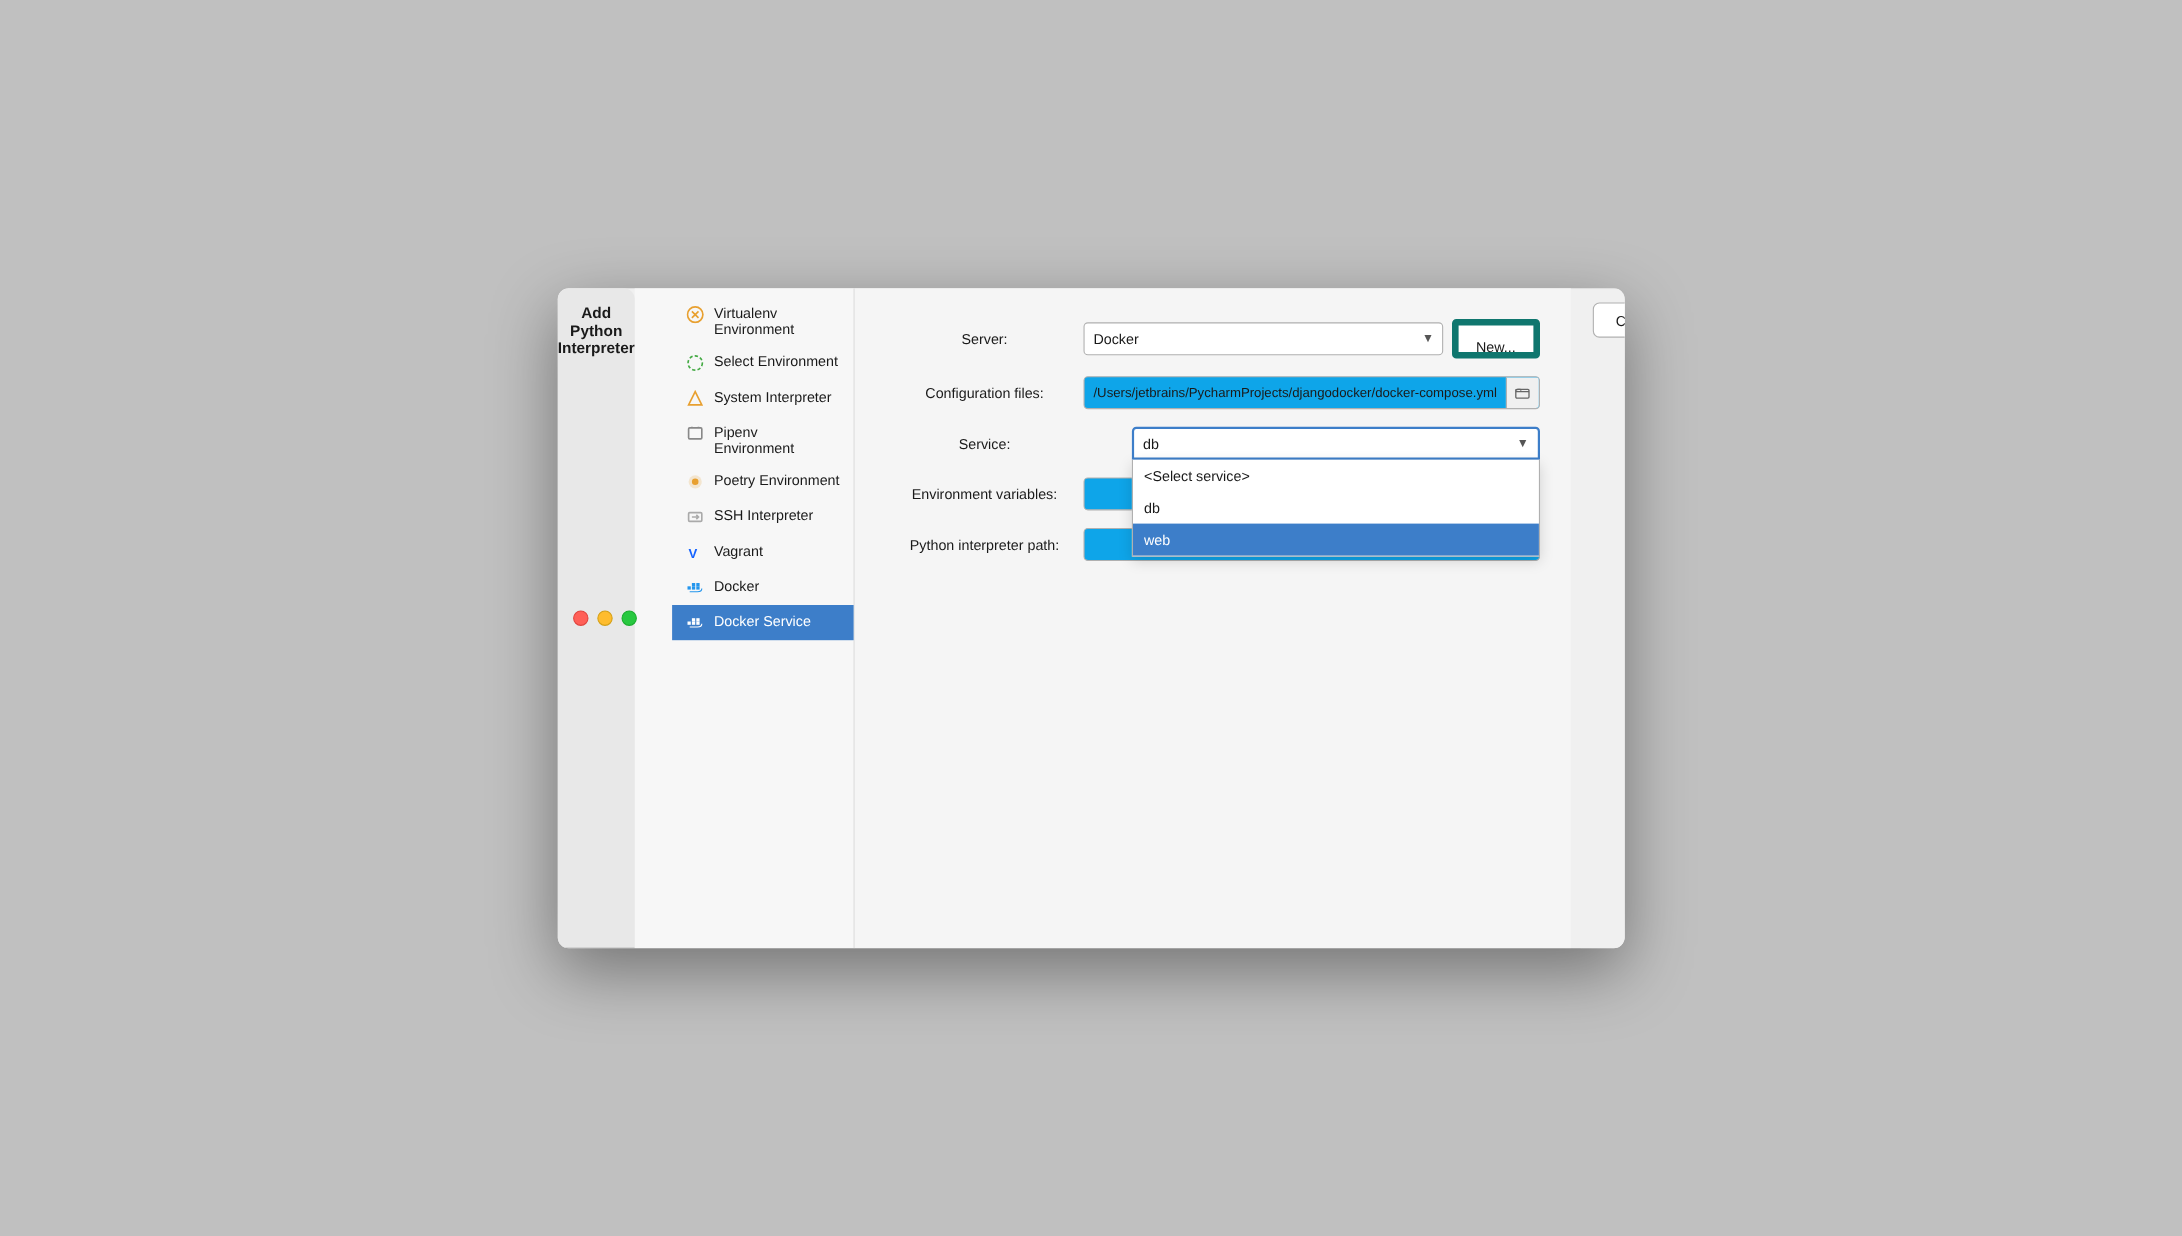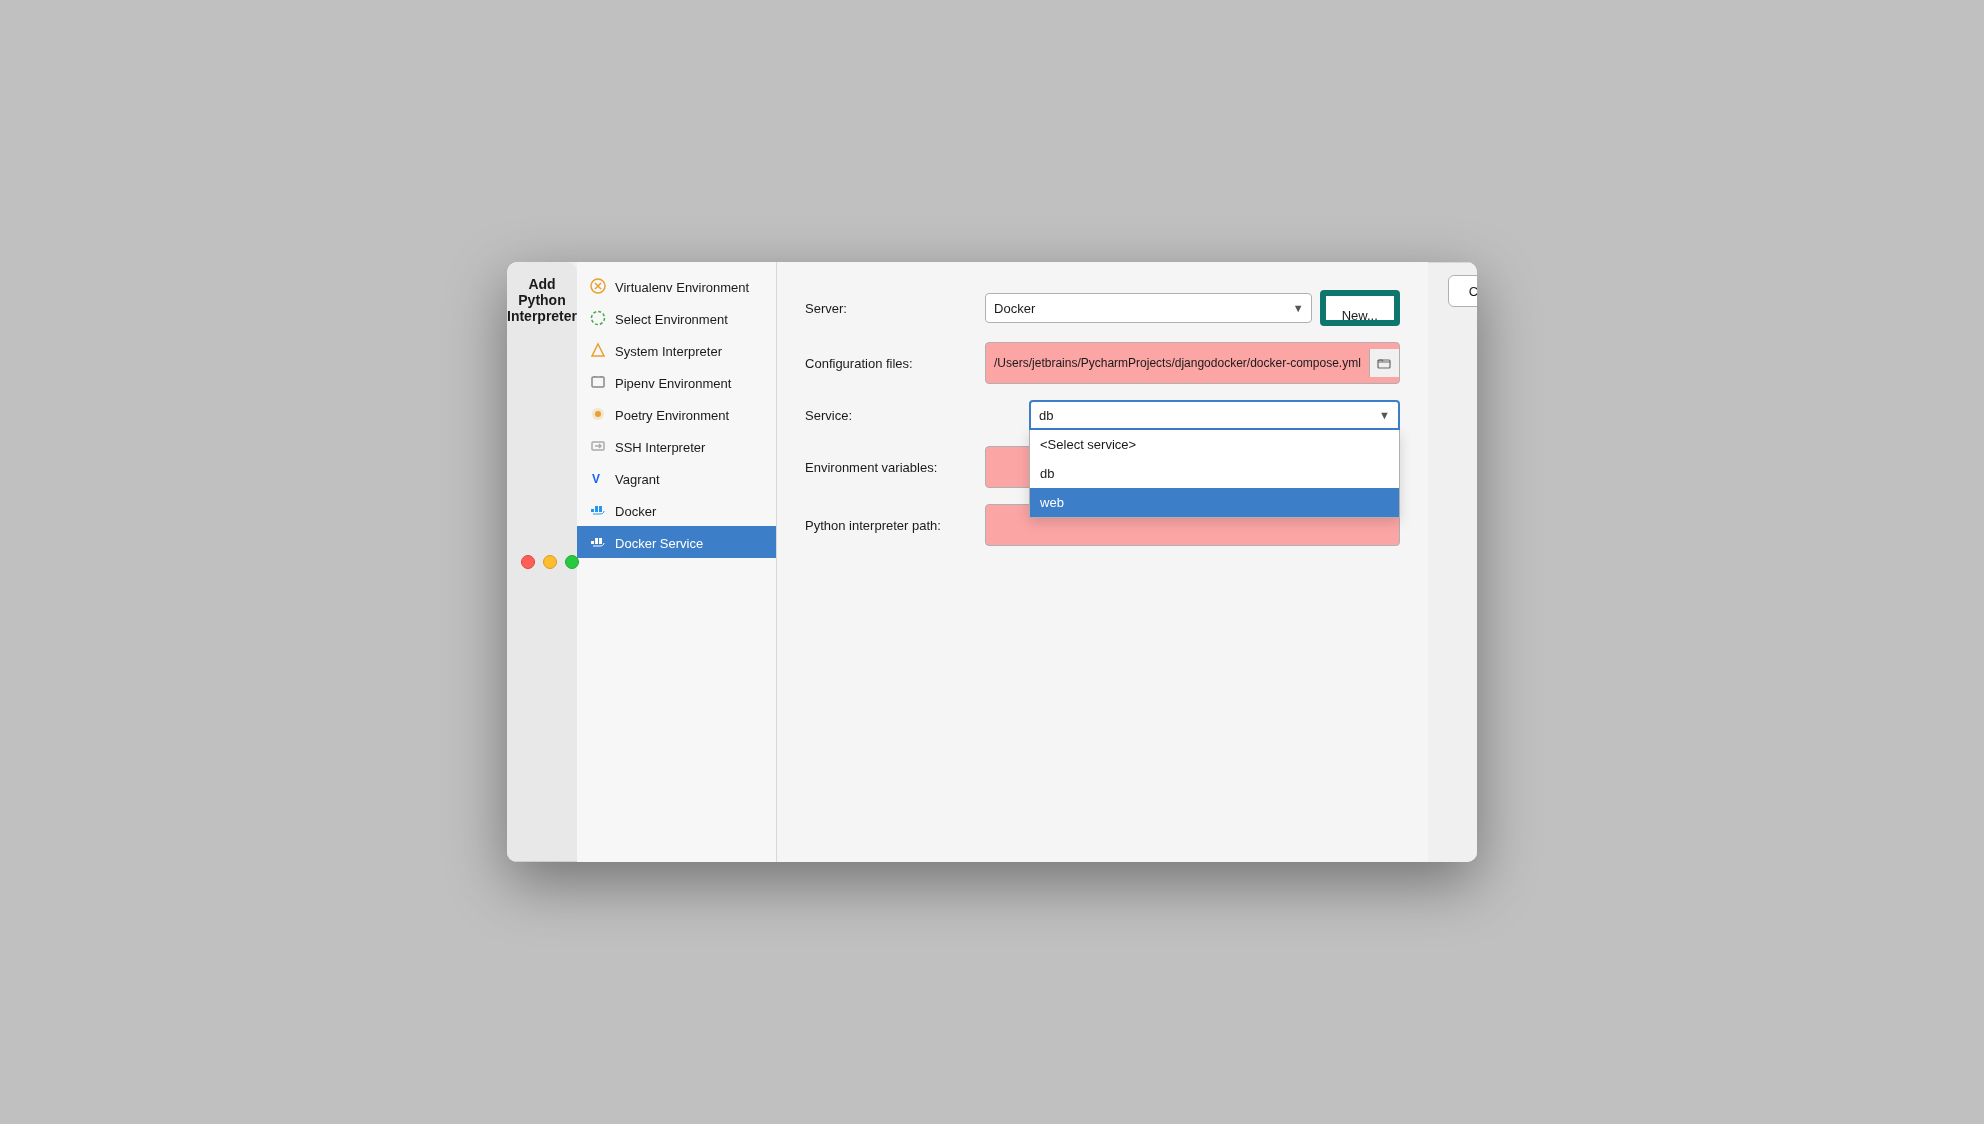--- a/index.html
+++ b/index.html
@@ -58,27 +58,28 @@
     }
     .sidebar {
       width: 200px;
       background: #f7f7f7;
       border-right: 1px solid #d8d8d8;
       padding: 8px 0;
       flex-shrink: 0;
     }
     .sidebar-item {
       display: flex;
-      align-items: flex-end;
+      align-items: flex-start;
       padding: 7px 12px;
       cursor: pointer;
       color: #1a1a1a;
       font-size: 13px;
       gap: 8px;
       user-select: none;
+      margin-left: 34px;
     }
     .sidebar-item.active {
       background: #3d7ec9;
       color: white;
     }
     .sidebar-item.active .item-label {
       color: white;
     }
     .item-icon {
       width: 18px;
@@ -102,20 +103,21 @@
     .form-row {
       display: flex;
       align-items: center;
       margin-bottom: 16px;
     }
     .form-label {
       width: 180px;
       font-size: 13px;
       color: #1a1a1a;
       flex-shrink: 0;
+      text-align: center;
     }
     .form-control {
       flex: 1;
       display: flex;
       align-items: center;
       gap: 8px;
     }
     .select-wrapper {
       position: relative;
       flex: 1;
@@ -140,22 +142,22 @@
       pointer-events: none;
       color: #555;
       font-size: 11px;
     }
     .file-input-wrapper {
       flex: 1;
       display: flex;
       align-items: center;
       border: 1px solid #b0b0b0;
       border-radius: 4px;
-      background: #fca5a5;
-      height: 42px;
+      background: #0ea5e9;
+      height: 30px;
       overflow: hidden;
       justify-content: flex-end;
     }
     .file-input-text {
       flex: 1;
       padding: 0 8px;
       font-size: 12px;
       color: #1a1a1a;
       white-space: nowrap;
       overflow: hidden;

